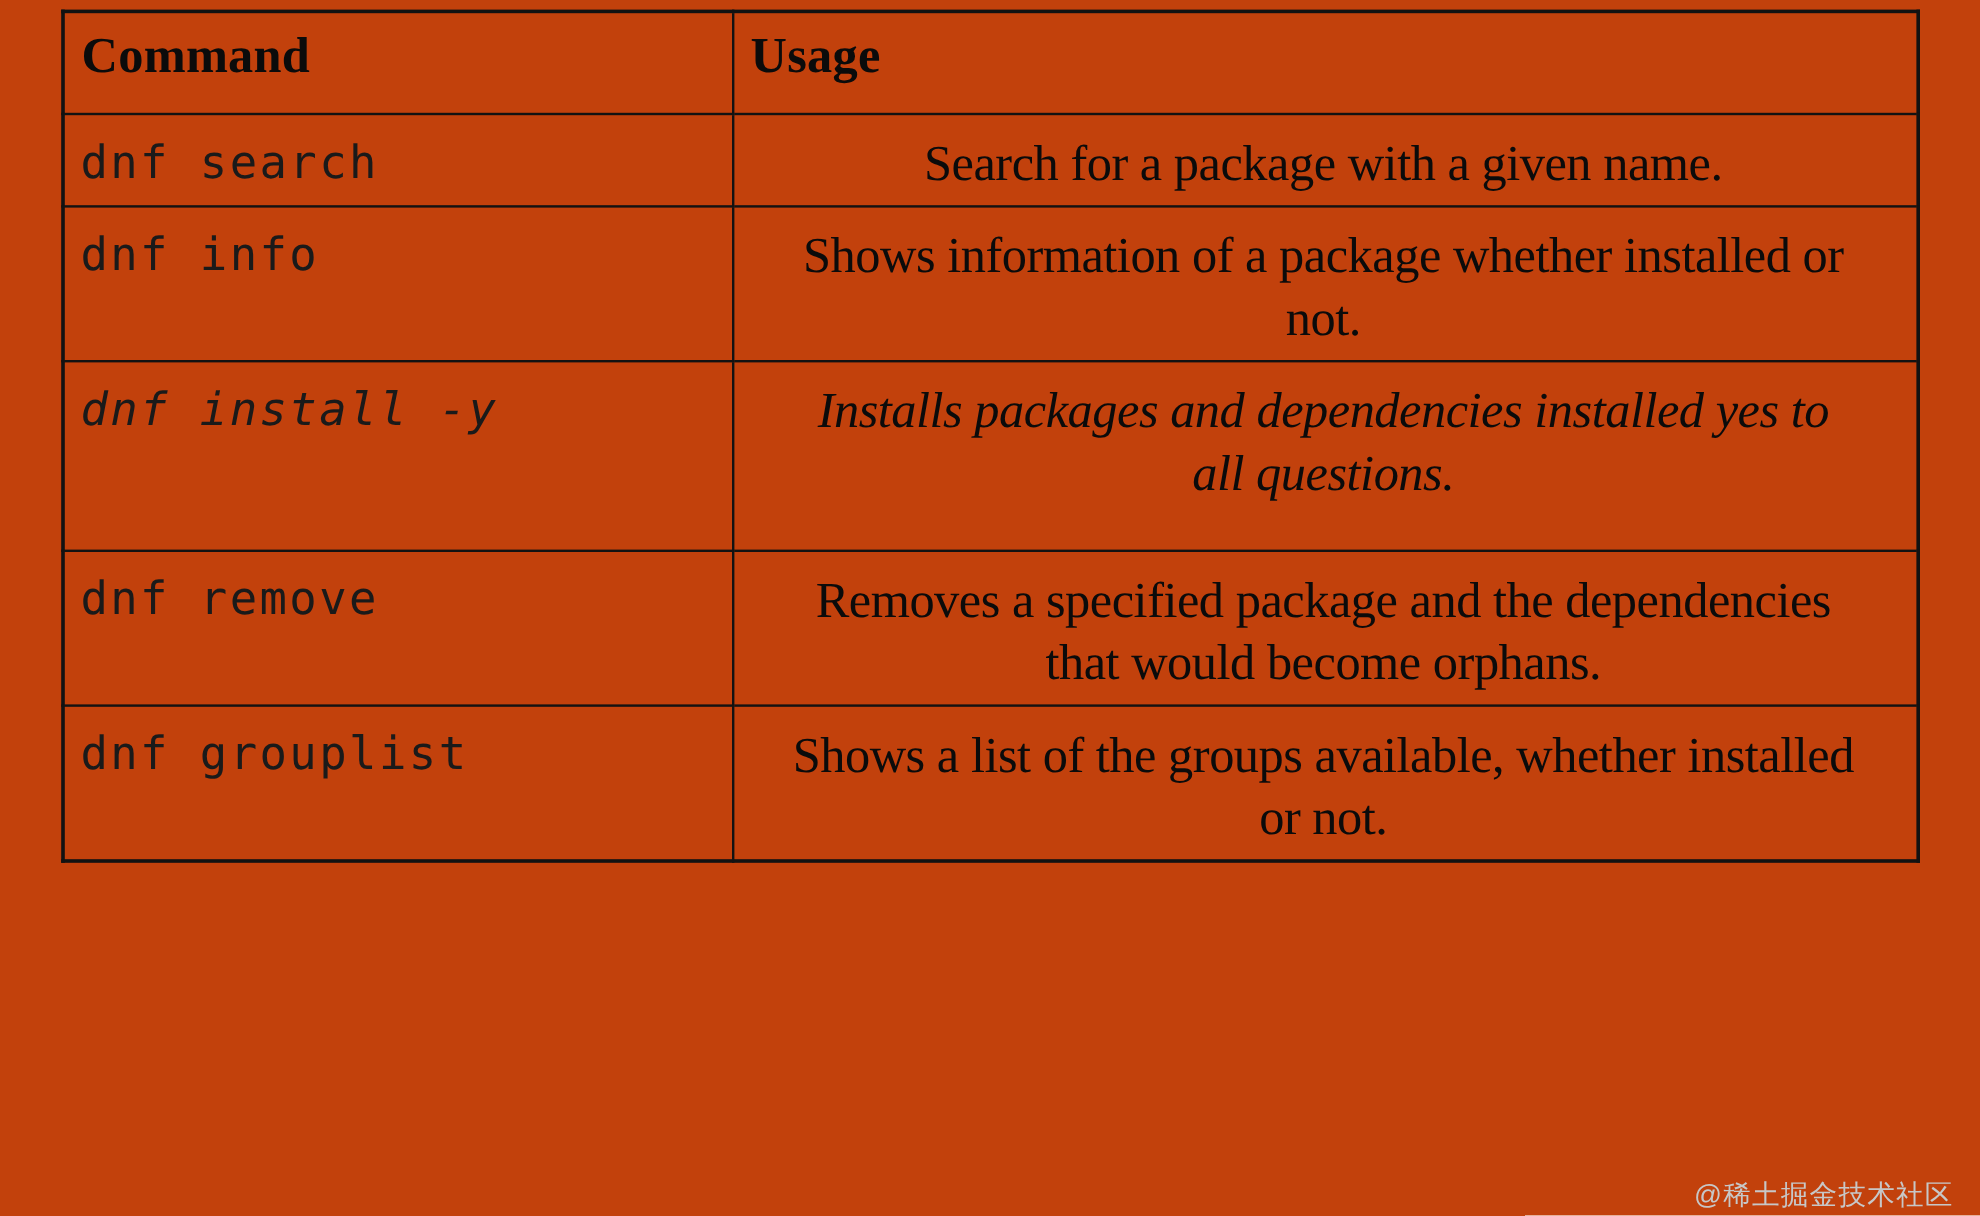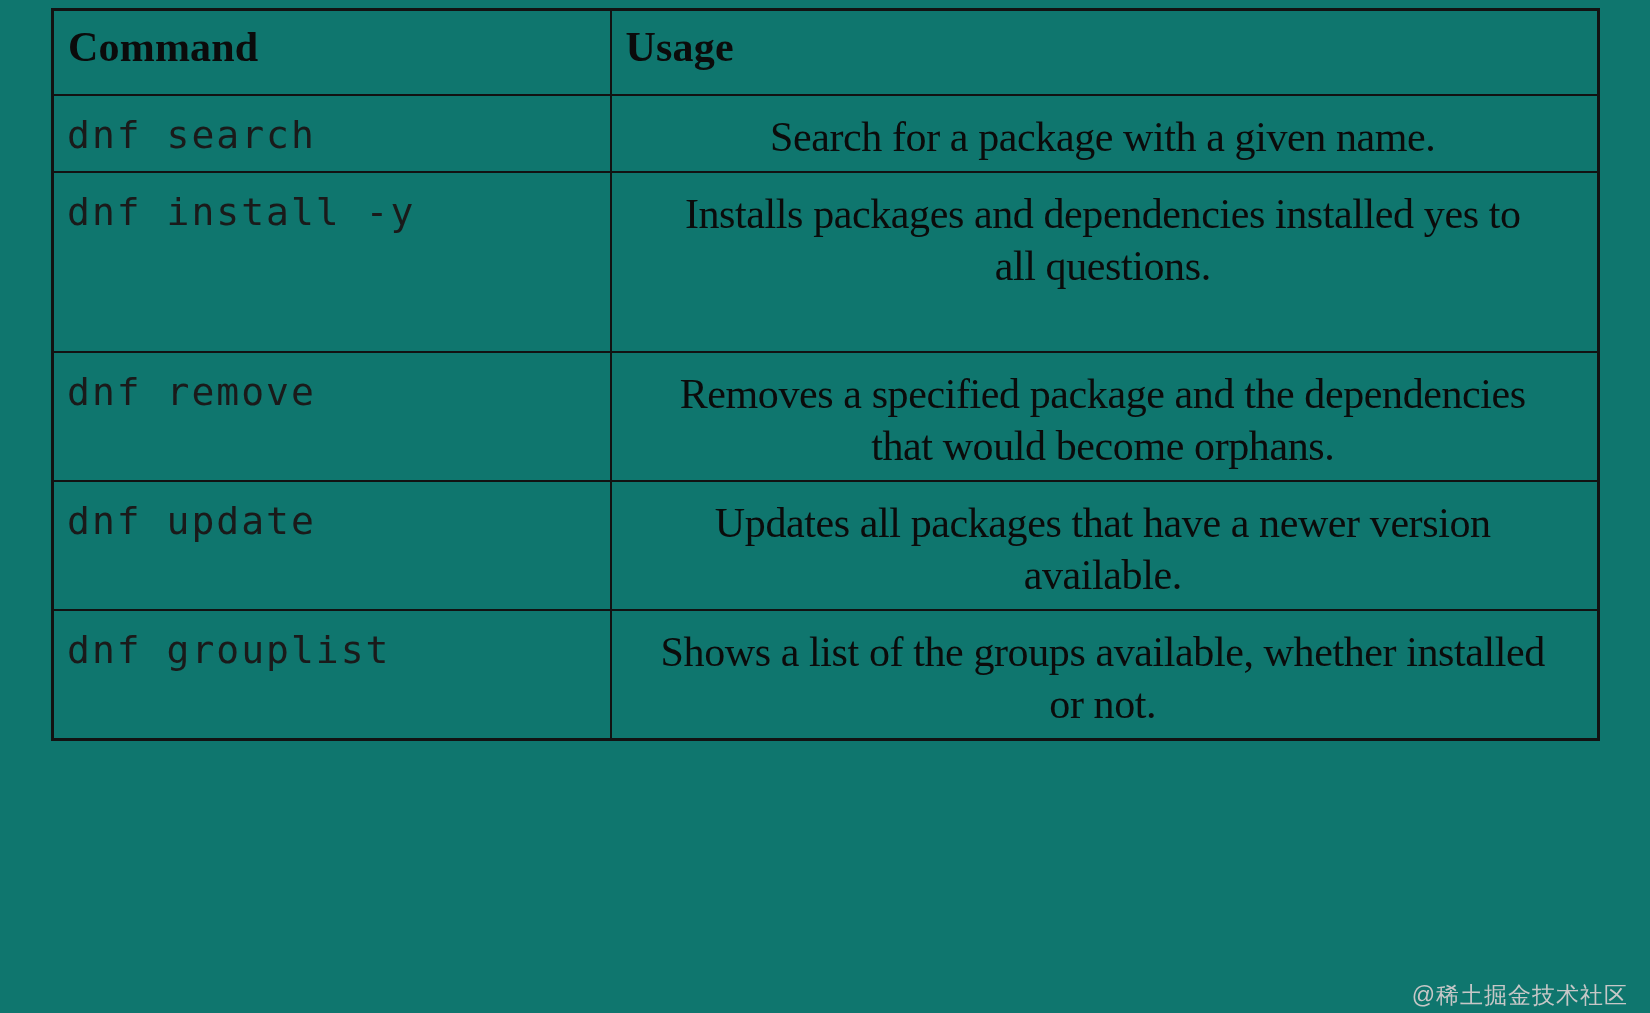--- a/index.html
+++ b/index.html
@@ -3,21 +3,21 @@
 <meta charset="utf-8">
 <style>
   * { box-sizing: border-box; }
   html, body {
     margin: 0; padding: 0;
     width: 1650px; height: 1013px;
     background: #ffffff;
     overflow: hidden;
     font-family: "Liberation Serif", serif;
   }
-  .page { position: relative; width: 1650px; height: 1013px; background: #0f766e; }
+  .page { position: relative; width: 1650px; height: 1013px; background: #c2410c; }
 
   .table-wrap { position: absolute; left: 51px; top: 8px; }
 
   table.cmd-table {
     border-collapse: collapse;
     table-layout: fixed;
     width: 1546px;
     border: 3px solid #121212;
   }
   col.c1 { width: 558px; }
@@ -57,21 +57,21 @@
     color: #0b0b0b;
     padding: 15px 18px 8px 15px;
   }
   td.usage .uline { display: block; text-align: center; }
 
   
   tr.rh-hd { height: 85px; }
   tr.rh-1  { height: 75px; }
   tr.rh-2  { height: 116px; }
   tr.rh-3  { height: 118px; }
-  tr.rh-4  { height: 180px; }
+  tr.rh-4  { height: 158px; font-style: italic; }
   tr.rh-5  { height: 123px; }
   tr.rh-6  { height: 77px; }
   tr.rh-7  { height: 117px; }
   tr.rh-8  { height: 116px; }
 
   .watermark {
     position: absolute;
     right: 22px;
     top: 980px;
     font-family: "Liberation Sans", "DejaVu Sans", sans-serif;
@@ -98,46 +98,46 @@
           <th class="hdr">Usage</th>
         </tr>
 
         <tr class="rh-1">
           <td class="command">dnf search</td>
           <td class="usage">
             <span class="uline">Search for a package with a given name.</span>
           </td>
         </tr>
 
+        <tr class="rh-2">
+          <td class="command">dnf info</td>
+          <td class="usage">
+            <span class="uline">Shows information of a package whether installed or</span>
+            <span class="uline">not.</span>
+          </td>
+        </tr>
 
 
         <tr class="rh-4">
           <td class="command">dnf install -y</td>
           <td class="usage">
             <span class="uline">Installs packages and dependencies installed yes to</span>
             <span class="uline">all questions.</span>
           </td>
         </tr>
 
         <tr class="rh-5">
           <td class="command">dnf remove</td>
           <td class="usage">
             <span class="uline">Removes a specified package and the dependencies</span>
             <span class="uline">that would become orphans.</span>
           </td>
         </tr>
 
 
-        <tr class="rh-7">
-          <td class="command">dnf update</td>
-          <td class="usage">
-            <span class="uline">Updates all packages that have a newer version</span>
-            <span class="uline">available.</span>
-          </td>
-        </tr>
 
         <tr class="rh-8">
           <td class="command">dnf grouplist</td>
           <td class="usage">
             <span class="uline">Shows a list of the groups available, whether installed</span>
             <span class="uline">or not.</span>
           </td>
         </tr>
       </tbody>
     </table>

